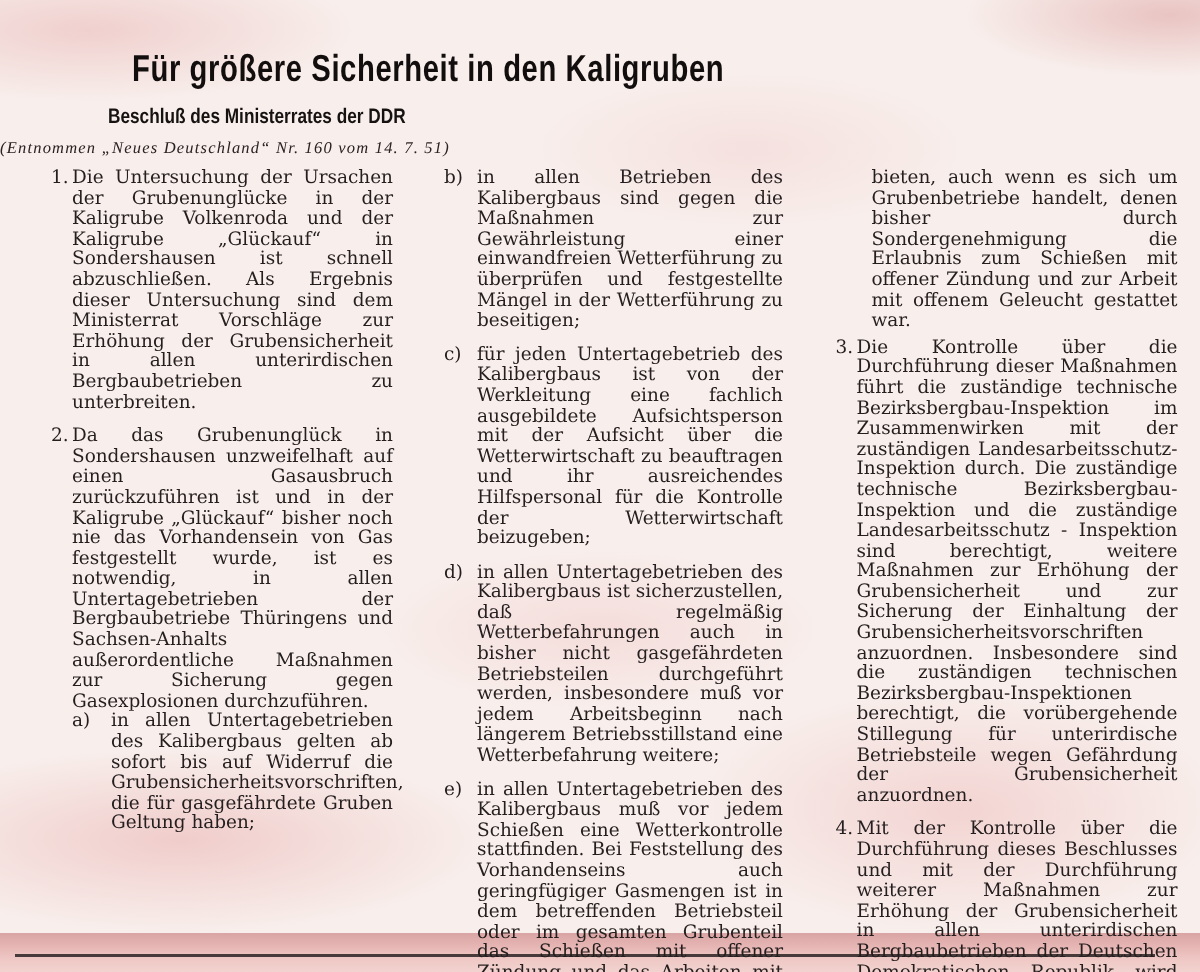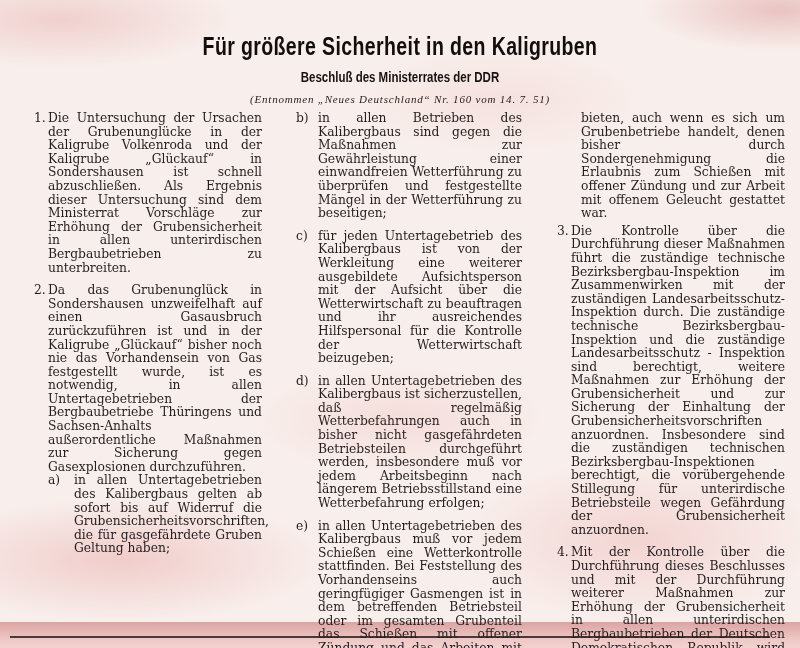--- a/index.html
+++ b/index.html
@@ -42,21 +42,20 @@
       top: 636px;
       height: 2px;
       background: #2a2222;
       opacity: 0.85;
     }
     .header {
       position: absolute;
       left: 0;
       right: 0;
       top: 30px;
-      text-align: center;
     }
     .title {
       font-family: "Liberation Sans", "DejaVu Sans", sans-serif;
       font-weight: bold;
       font-size: 25px;
       letter-spacing: 0.5px;
       transform: scaleX(0.78);
       transform-origin: center;
       margin: 0;
       line-height: 32px;
@@ -159,25 +158,25 @@
   </p>
 </div>
 
 <div class="col col2">
   <p class="sub">
     <span class="num">b)</span>
     <span>in allen Betrieben des Kalibergbaus sind gegen die Maßnahmen zur Gewährleistung einer einwandfreien Wetterführung zu überprüfen und festgestellte Mängel in der Wetterführung zu beseitigen;</span>
   </p>
   <p class="sub">
     <span class="num">c)</span>
-    <span>für jeden Untertagebetrieb des Kalibergbaus ist von der Werkleitung eine weiterer ausgebildete Aufsichtsperson mit der Aufsicht über die Wetterwirtschaft zu beauftragen und ihr ausreichendes Hilfspersonal für die Kontrolle der Wetterwirtschaft beizugeben;</span>
+    <span>für jeden Untertagebetrieb des Kalibergbaus ist von der Werkleitung eine fachlich ausgebildete Aufsichtsperson mit der Aufsicht über die Wetterwirtschaft zu beauftragen und ihr ausreichendes Hilfspersonal für die Kontrolle der Wetterwirtschaft beizugeben;</span>
   </p>
   <p class="sub">
     <span class="num">d)</span>
-    <span>in allen Untertagebetrieben des Kalibergbaus ist sicherzustellen, daß regelmäßig Wetterbefahrungen auch in bisher nicht gasgefährdeten Betriebsteilen durchgeführt werden, insbesondere muß vor jedem Arbeitsbeginn nach längerem Betriebsstillstand eine Wetterbefahrung erfolgen;</span>
+    <span>in allen Untertagebetrieben des Kalibergbaus ist sicherzustellen, daß regelmäßig Wetterbefahrungen auch in bisher nicht gasgefährdeten Betriebsteilen durchgeführt werden, insbesondere muß vor jedem Arbeitsbeginn nach längerem Betriebsstillstand eine Wetterbefahrung weitere;</span>
   </p>
   <p class="sub">
     <span class="num">e)</span>
     <span>in allen Untertagebetrieben des Kalibergbaus muß vor jedem Schießen eine Wetterkontrolle stattfinden. Bei Feststellung des Vorhandenseins auch geringfügiger Gasmengen ist in dem betreffenden Betriebsteil oder im gesamten Grubenteil das Schießen mit offener Zündung und das Arbeiten mit offenem Geleucht vor Ort zu ver-</span>
   </p>
 </div>
 
 <div class="col col3">
   <p class="cont">bieten, auch wenn es sich um Grubenbetriebe handelt, denen bisher durch Sondergenehmigung die Erlaubnis zum Schießen mit offener Zündung und zur Arbeit mit offenem Geleucht gestattet war.</p>
   <p class="item">

